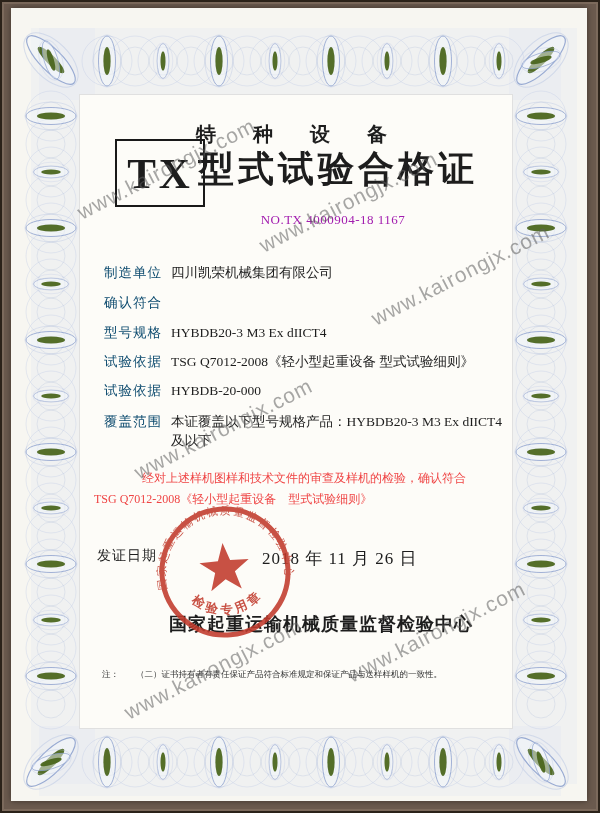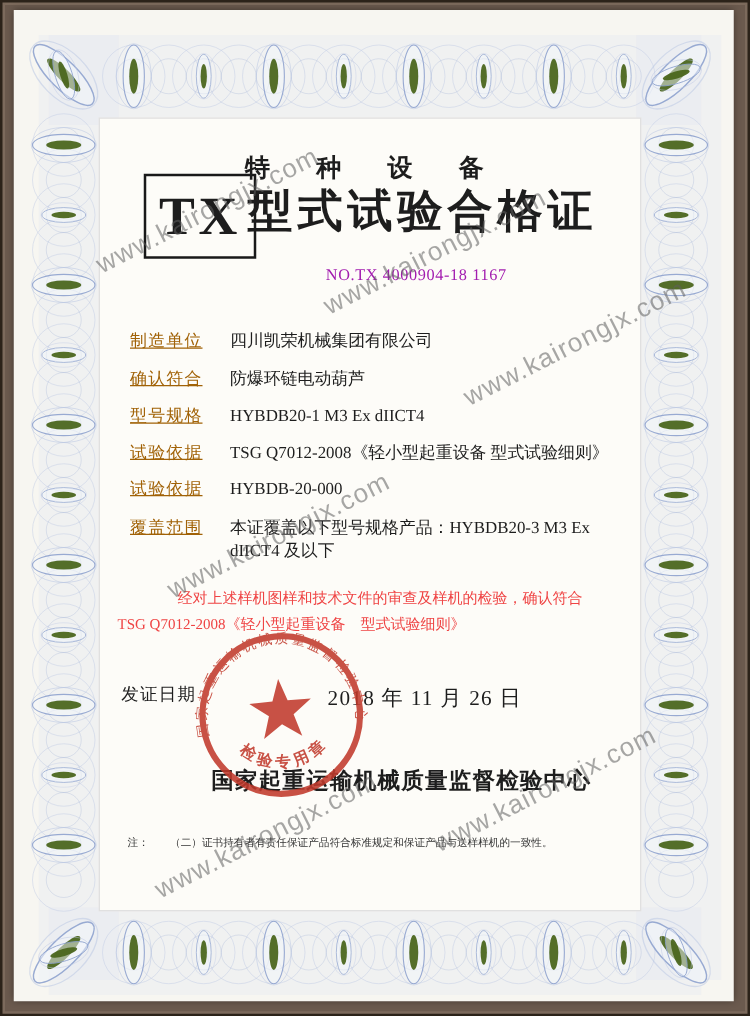--- a/index.html
+++ b/index.html
@@ -13,22 +13,22 @@
          border:1px solid rgba(150,150,160,.28);z-index:1;}
   .abs{position:absolute;}
   .tx-box{left:35px;top:44px;width:86px;height:64px;border:2px solid #191919;
           display:flex;align-items:center;justify-content:center;font-size:43px;font-weight:bold;letter-spacing:3px;}
   .title-top{top:26px;left:100px;right:40px;text-align:left;font-size:20px;font-weight:bold;
              letter-spacing:16px;text-indent:16px;}
   .title-main{top:50px;left:114px;right:0;text-align:left;font-size:36px;font-weight:bold;
               letter-spacing:4px;text-indent:4px;}
   .cert-no{top:117px;left:74px;right:0;text-align:center;font-size:13px;letter-spacing:.5px;color:#a21caf;}
   .row{left:24px;right:4px;display:flex;align-items:flex-start;font-size:13.5px;line-height:19px;}
-  .lbl{width:60px;flex:none;letter-spacing:1px;color:#a16207;text-decoration:underline;}
-  .val{margin-left:20px;}
+  .lbl{width:60px;flex:none;letter-spacing:1px;color:#0c4a6e;}
+  .val{margin-left:7px;}
   .statement{left:14px;right:10px;top:373px;font-size:12px;line-height:21px;color:#ef4444;}
   .st-indent{text-indent:48px;}
   .issue-lbl{left:17px;top:452px;font-size:14px;letter-spacing:1px;}
   .issue-val{left:182px;top:452px;font-size:17px;letter-spacing:1px;}
   .seal{left:70px;top:402px;width:150px;height:150px;z-index:5;}
   .authority{top:517px;left:50px;right:0;text-align:center;font-size:18px;font-weight:bold;letter-spacing:1px;}
   .notes{left:22px;right:4px;top:569px;display:flex;font-size:8.5px;line-height:21px;color:#333;}
   .note-prefix{width:34px;flex:none;}
   .wm{position:absolute;z-index:10;font-family:"Liberation Sans","DejaVu Sans",sans-serif;
       font-size:21px;color:rgba(95,95,95,.55);letter-spacing:1px;white-space:nowrap;
@@ -434,25 +434,24 @@
       <div class="abs title-top">特 种 设 备</div>
       <div class="abs title-main">型式试验合格证</div>
       <div class="abs cert-no">NO.TX 4000904-18 1167</div>
 
       <div class="abs row" style="top:168px">
         <span class="lbl">制造单位</span>
         <span class="val">四川凯荣机械集团有限公司</span>
       </div>
       <div class="abs row" style="top:198px">
         <span class="lbl">确认符合</span>
-        <span class="val">防爆环链电动葫芦</span>
       </div>
       <div class="abs row" style="top:228px">
         <span class="lbl">型号规格</span>
-        <span class="val">HYBDB20-1 M3 Ex dIICT4</span>
+        <span class="val">HYBDB20-3 M3 Ex dIICT4</span>
       </div>
       <div class="abs row" style="top:257px">
         <span class="lbl">试验依据</span>
         <span class="val">TSG Q7012-2008《轻小型起重设备 型式试验细则》</span>
       </div>
       <div class="abs row" style="top:286px">
         <span class="lbl">试验依据</span>
         <span class="val">HYBDB-20-000</span>
       </div>
       <div class="abs row" style="top:317px">

